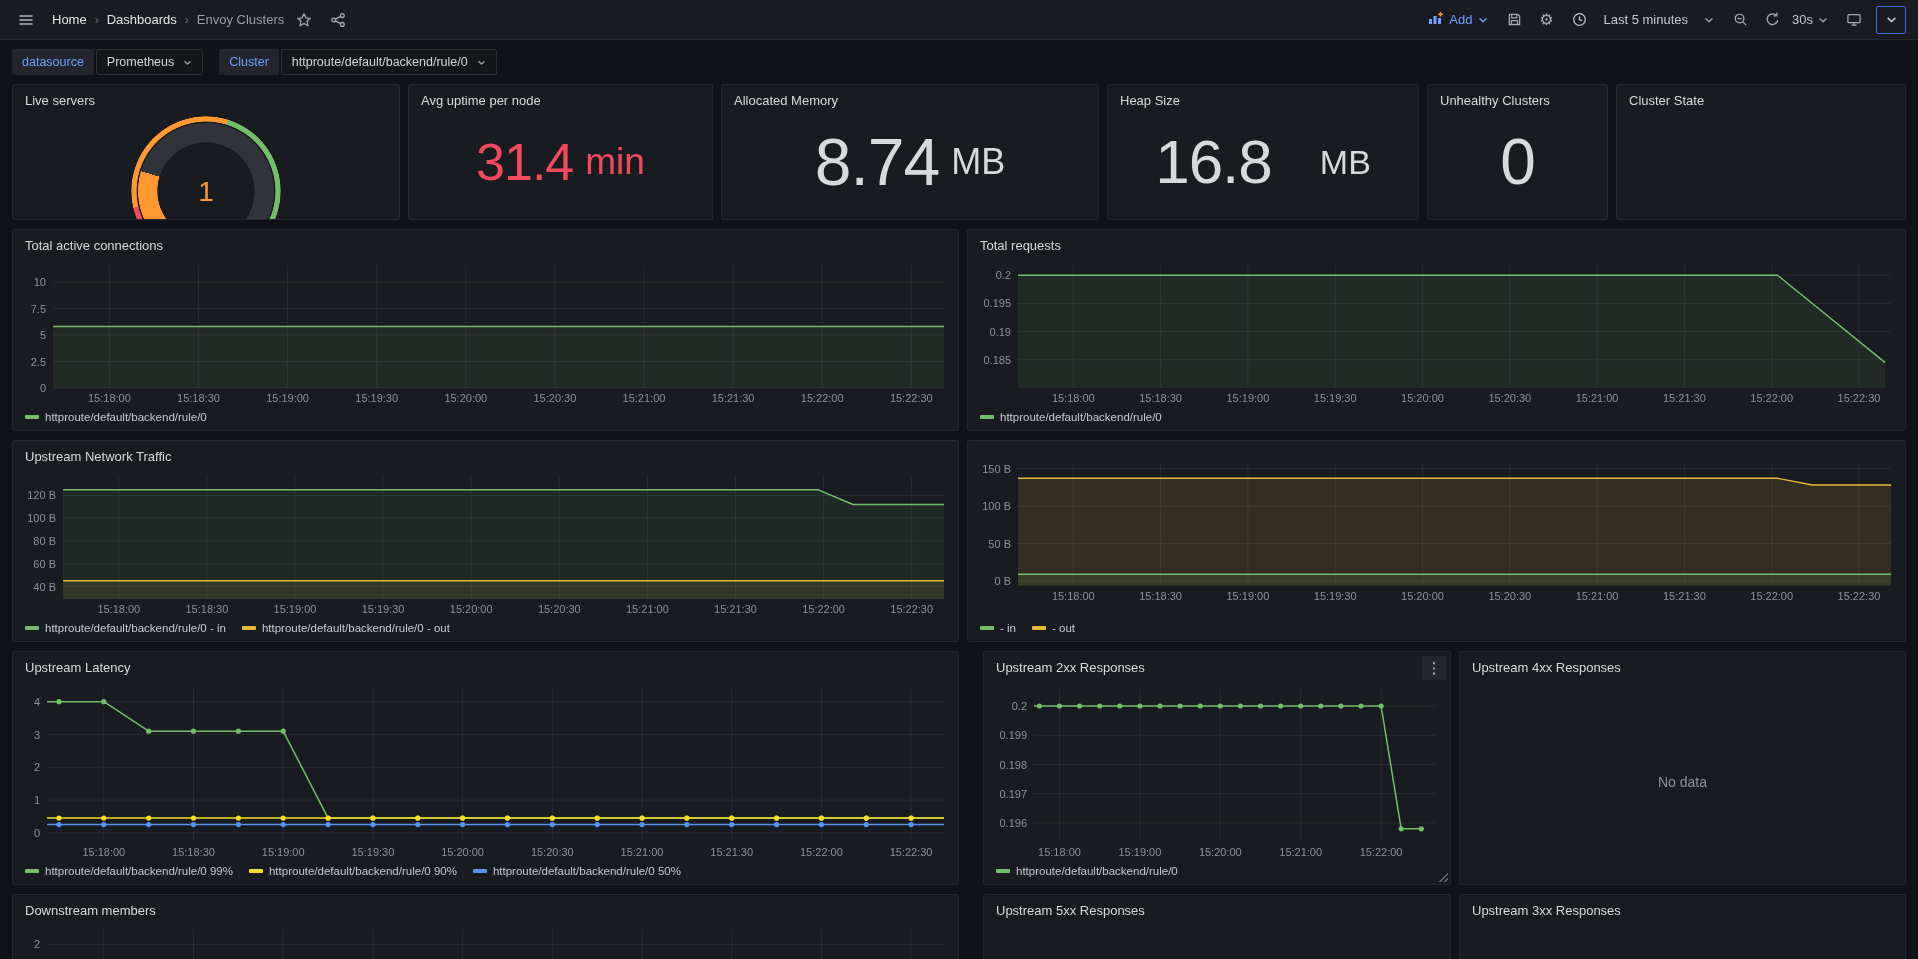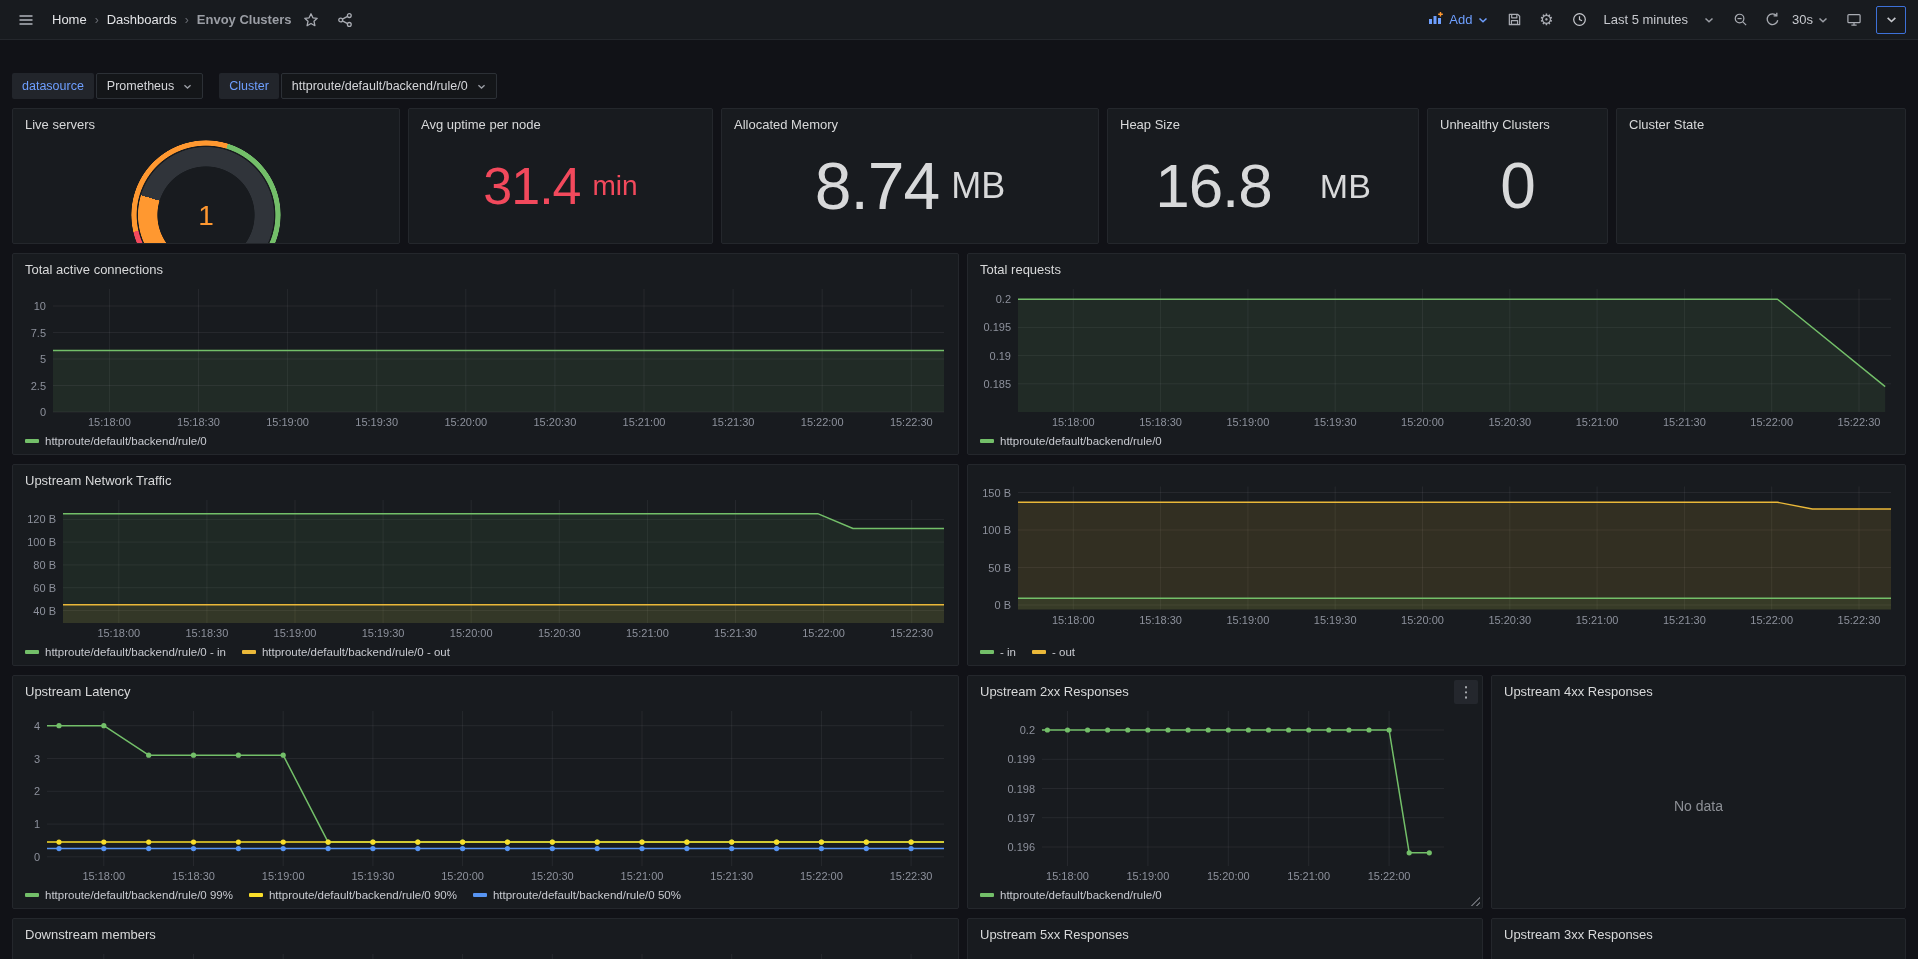--- a/index.html
+++ b/index.html
@@ -13,32 +13,32 @@
   .topnav { height:40px; background:#181b1f; border-bottom:1px solid #24272c;
     display:flex; align-items:center; justify-content:space-between; padding:16px 12px; }
   .nav-left, .nav-right { display:flex; align-items:center; }
   .nav-left { gap:6px; }
   .nav-right { gap:4px; }
   .icon-btn { width:28px; height:28px; display:flex; align-items:center; justify-content:center;
     color:#a9acb3; border-radius:2px; cursor:pointer; flex:none; }
   .icon-btn svg { display:block; }
   .breadcrumb { display:flex; align-items:center; gap:8px; font-size:13px; margin-left:6px; }
   .crumb { color:#e3e4e7; font-weight:500; cursor:pointer; }
-  .crumb.current { color:#9b9ea5; font-weight:700; }
+  .crumb.current { color:#9b9ea5; font-weight:400; }
   .crumb-sep { color:#696c73; font-size:12px; }
   .add-btn { display:flex; align-items:center; gap:6px; color:#6e9fff; font-size:13px; font-weight:500;
     padding:0 8px; height:28px; cursor:pointer; }
   .text-btn { display:flex; align-items:center; gap:16px; color:#c7c9ce; font-size:13px;
     padding:0 8px; height:28px; cursor:pointer; }
   .caret-box { width:30px; height:28px; border:1px solid #3d71d9; border-radius:2px;
     display:flex; align-items:center; justify-content:center; color:#c7c9ce; cursor:pointer; margin-left:4px; }
   .gear-glyph { font-size:16px; line-height:1; }
   
   .var-row { display:flex; align-items:center; gap:16px; padding:9px 12px; }
-  .var-group { display:flex; gap:2px;margin-top:24px; }
+  .var-group { display:flex; gap:2px; }
   .var-label { background:#22252b; color:#6e9fff; font-size:12.5px; font-weight:500; height:26px;
     display:flex; align-items:center; padding:0 10px; border-radius:2px; cursor:pointer; }
   .var-value { background:#141619; border:1px solid #2c3036; color:#d5d6da; font-size:12.5px; height:26px;
     display:flex; align-items:center; gap:9px; padding:0 10px; border-radius:2px; cursor:pointer; }
   .var-caret { color:#9b9ea5; }
   
   .dash { padding:0 12px; }
   .row { display:flex; gap:8px; margin-bottom:9px; }
   .row1 { height:136px; } .row2,.row3 { height:202px; } .row4 { height:234px; } .row5 { height:200px; }
   .panel { background:#181b1f; border:1px solid #24272c; border-radius:2px; position:relative;
@@ -47,26 +47,26 @@
   .panel-title { font-size:13px; font-weight:500; color:#d8d9da; cursor:pointer; white-space:nowrap; }
   .chart-body { flex:1; min-height:0; display:flex; flex-direction:column; padding:2px 4px; }
   svg.chart { flex:1; min-height:0; width:100%; font-family:"Liberation Sans",sans-serif; }
   .legend { flex:none; height:20px; display:flex; align-items:center; gap:16px; padding:0 0 3px 8px;
     font-size:11.5px; color:#c8cad0; overflow:hidden; white-space:nowrap; }
   .legend-item { display:flex; align-items:center; gap:6px; cursor:pointer; }
   .swatch { width:14px; height:4px; border-radius:1px; flex:none; }
   .no-data { flex:1; display:flex; align-items:center; justify-content:center; color:#8d9096; font-size:14px; }
   
   .w1 { width:388px; } .w2 { width:305px; } .w3 { width:378px; } .w4 { width:312px; } .w5 { width:181px; }
-  .wfill { flex:1; } .whalf { width:947px; } .wmid { width:516px; }
+  .wfill { flex:1; } .whalf { width:947px; } .wmid { width:468px;margin-left:16px; }
   
   .stat-body { flex:1; display:flex; align-items:center; justify-content:center; gap:12px; padding-bottom:8px; }
   .stat-num { font-weight:500; line-height:1; letter-spacing:-1px; }
   .stat-unit { font-weight:500; line-height:1; }
-  .sz-uptime .stat-num { font-size:52px; } .sz-uptime .stat-unit { font-size:28px; }
+  .sz-uptime .stat-num { font-size:52px; } .sz-uptime .stat-unit { font-size:37px; }
   .sz-alloc .stat-num { font-size:66px; } .sz-alloc .stat-unit { font-size:36px; }
   .sz-heap .stat-num { font-size:62px; } .sz-heap .stat-unit { font-size:34px; }
   .sz-plain .stat-num { font-size:64px; }
   
   .gauge-wrap { flex:1; display:flex; justify-content:center; overflow:hidden; }
   .gauge { position:relative; width:150px; height:150px; margin-top:4px; flex:none; }
   .gauge-outer, .gauge-inner { position:absolute; border-radius:50%; }
   .gauge-outer { inset:0;
     background:conic-gradient(from 225deg, #f2495c 0deg 32deg, #ff9830 32deg 152deg, #73bf69 152deg 270deg, transparent 270deg 360deg);
     -webkit-mask:radial-gradient(closest-side, transparent 0 92%, #000 93% 99%, transparent 100%);

